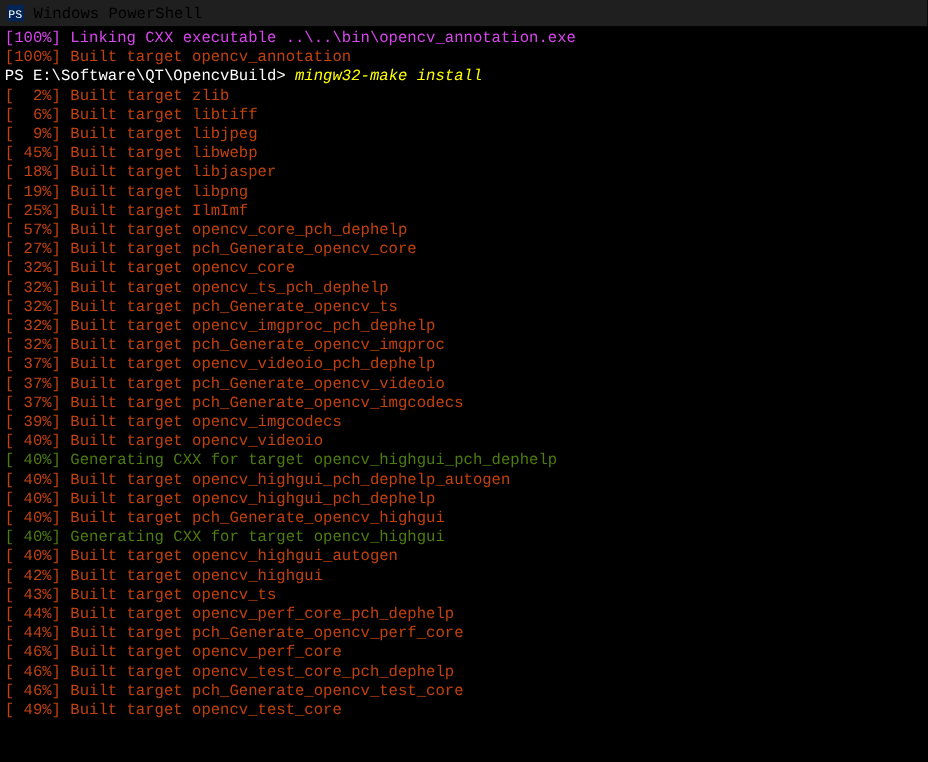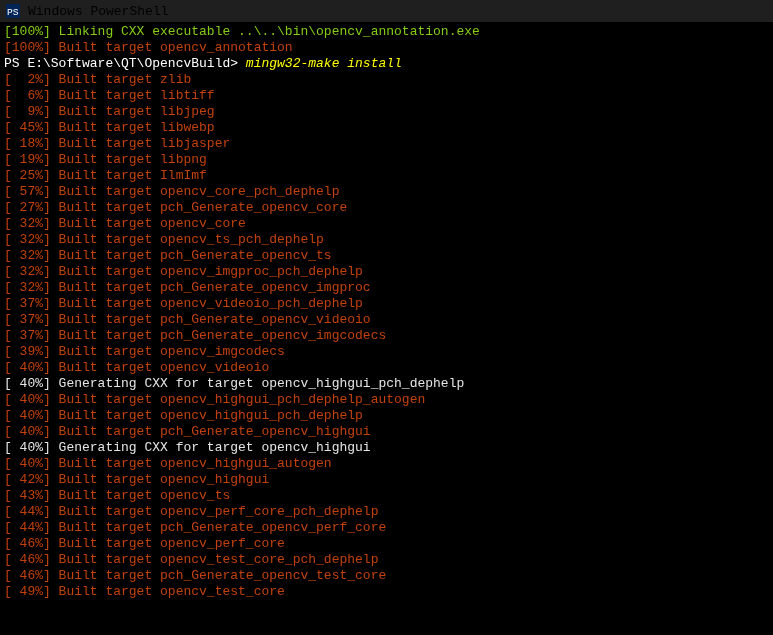--- a/index.html
+++ b/index.html
@@ -47,41 +47,41 @@
     }
 
     .line {
       color: #c0c0c0;
       white-space: pre;
       line-height: 16px;
       font-size: 13px;
     }
 
     .line-green {
-      color: #84cc16;
+      color: #d946ef;
     }
 
     .line-white {
       color: #c2410c;
     }
 
     .prompt-line {
       color: #ffffff;
       white-space: pre;
       line-height: 16px;
       font-size: 13px;
     }
 
     .cmd-highlight {
       color: #ffff00;
       font-style: italic;
     }
 
     .diag-line {
-      color: #e5e5e5;
+      color: #4d7c0f;
       white-space: pre;
       line-height: 16px;
       font-size: 13px;
     }
   </style>
 </head>
 <body>
 
 <div id="title-bar">
   <div id="title-bar-icon">

